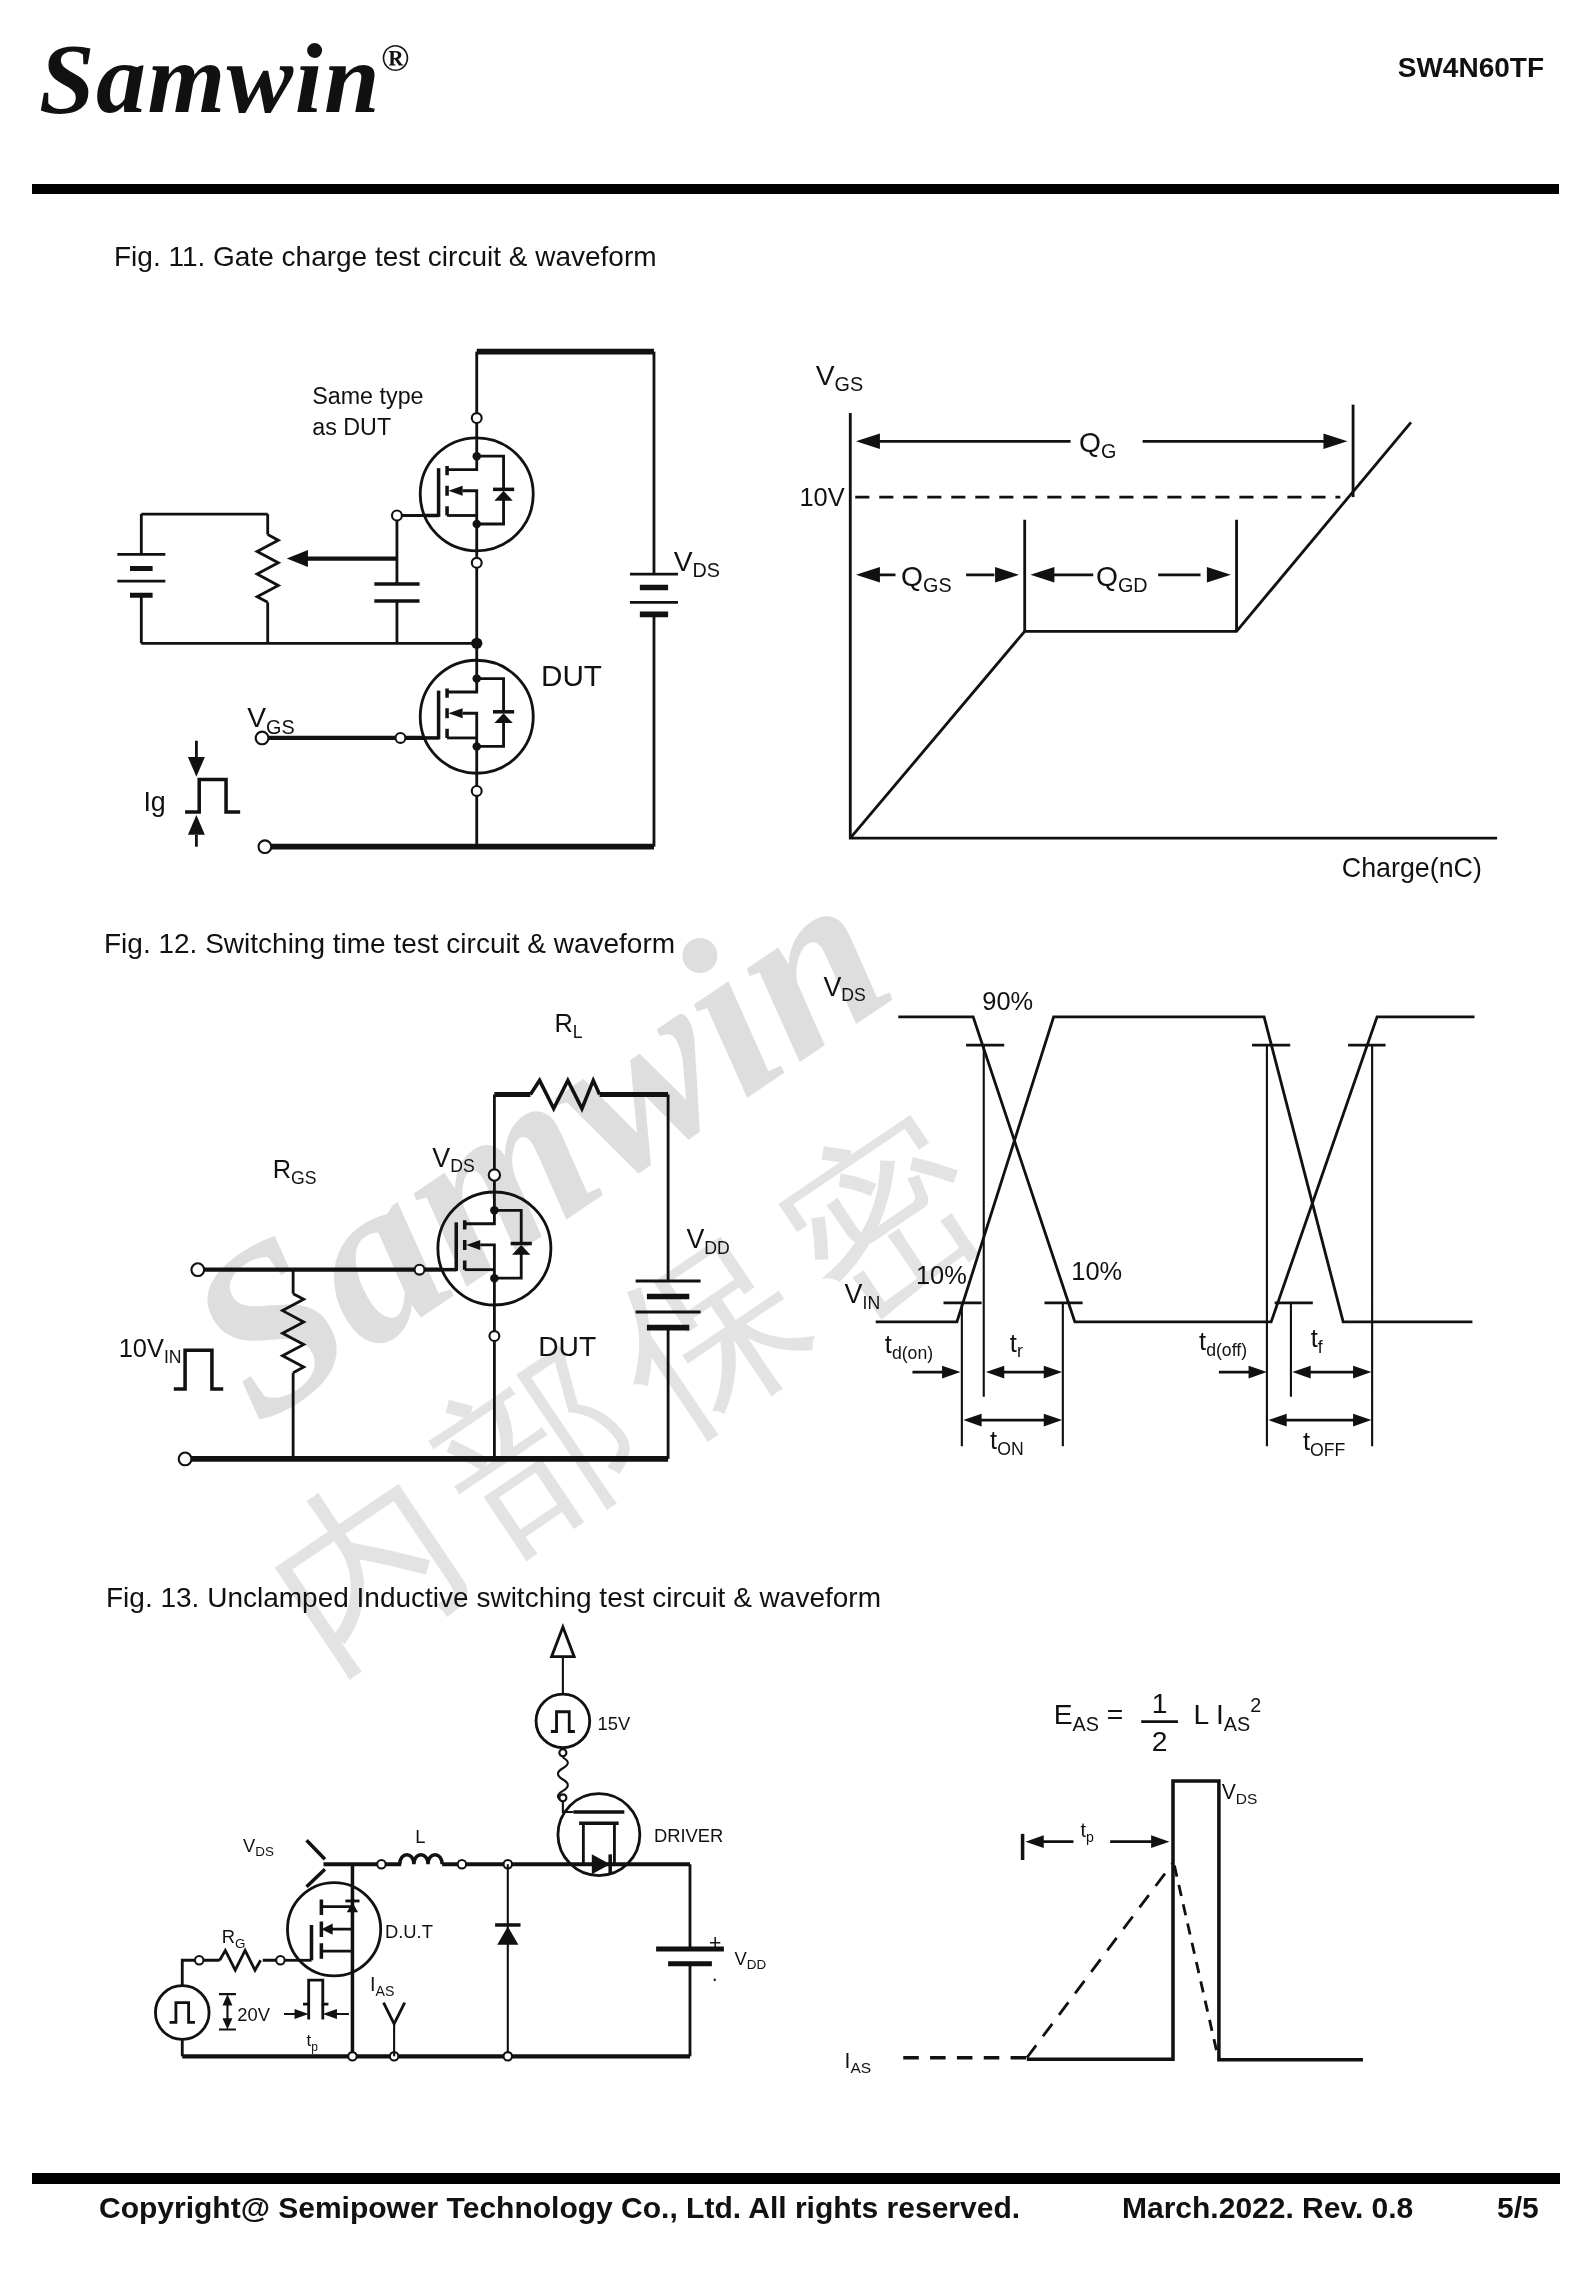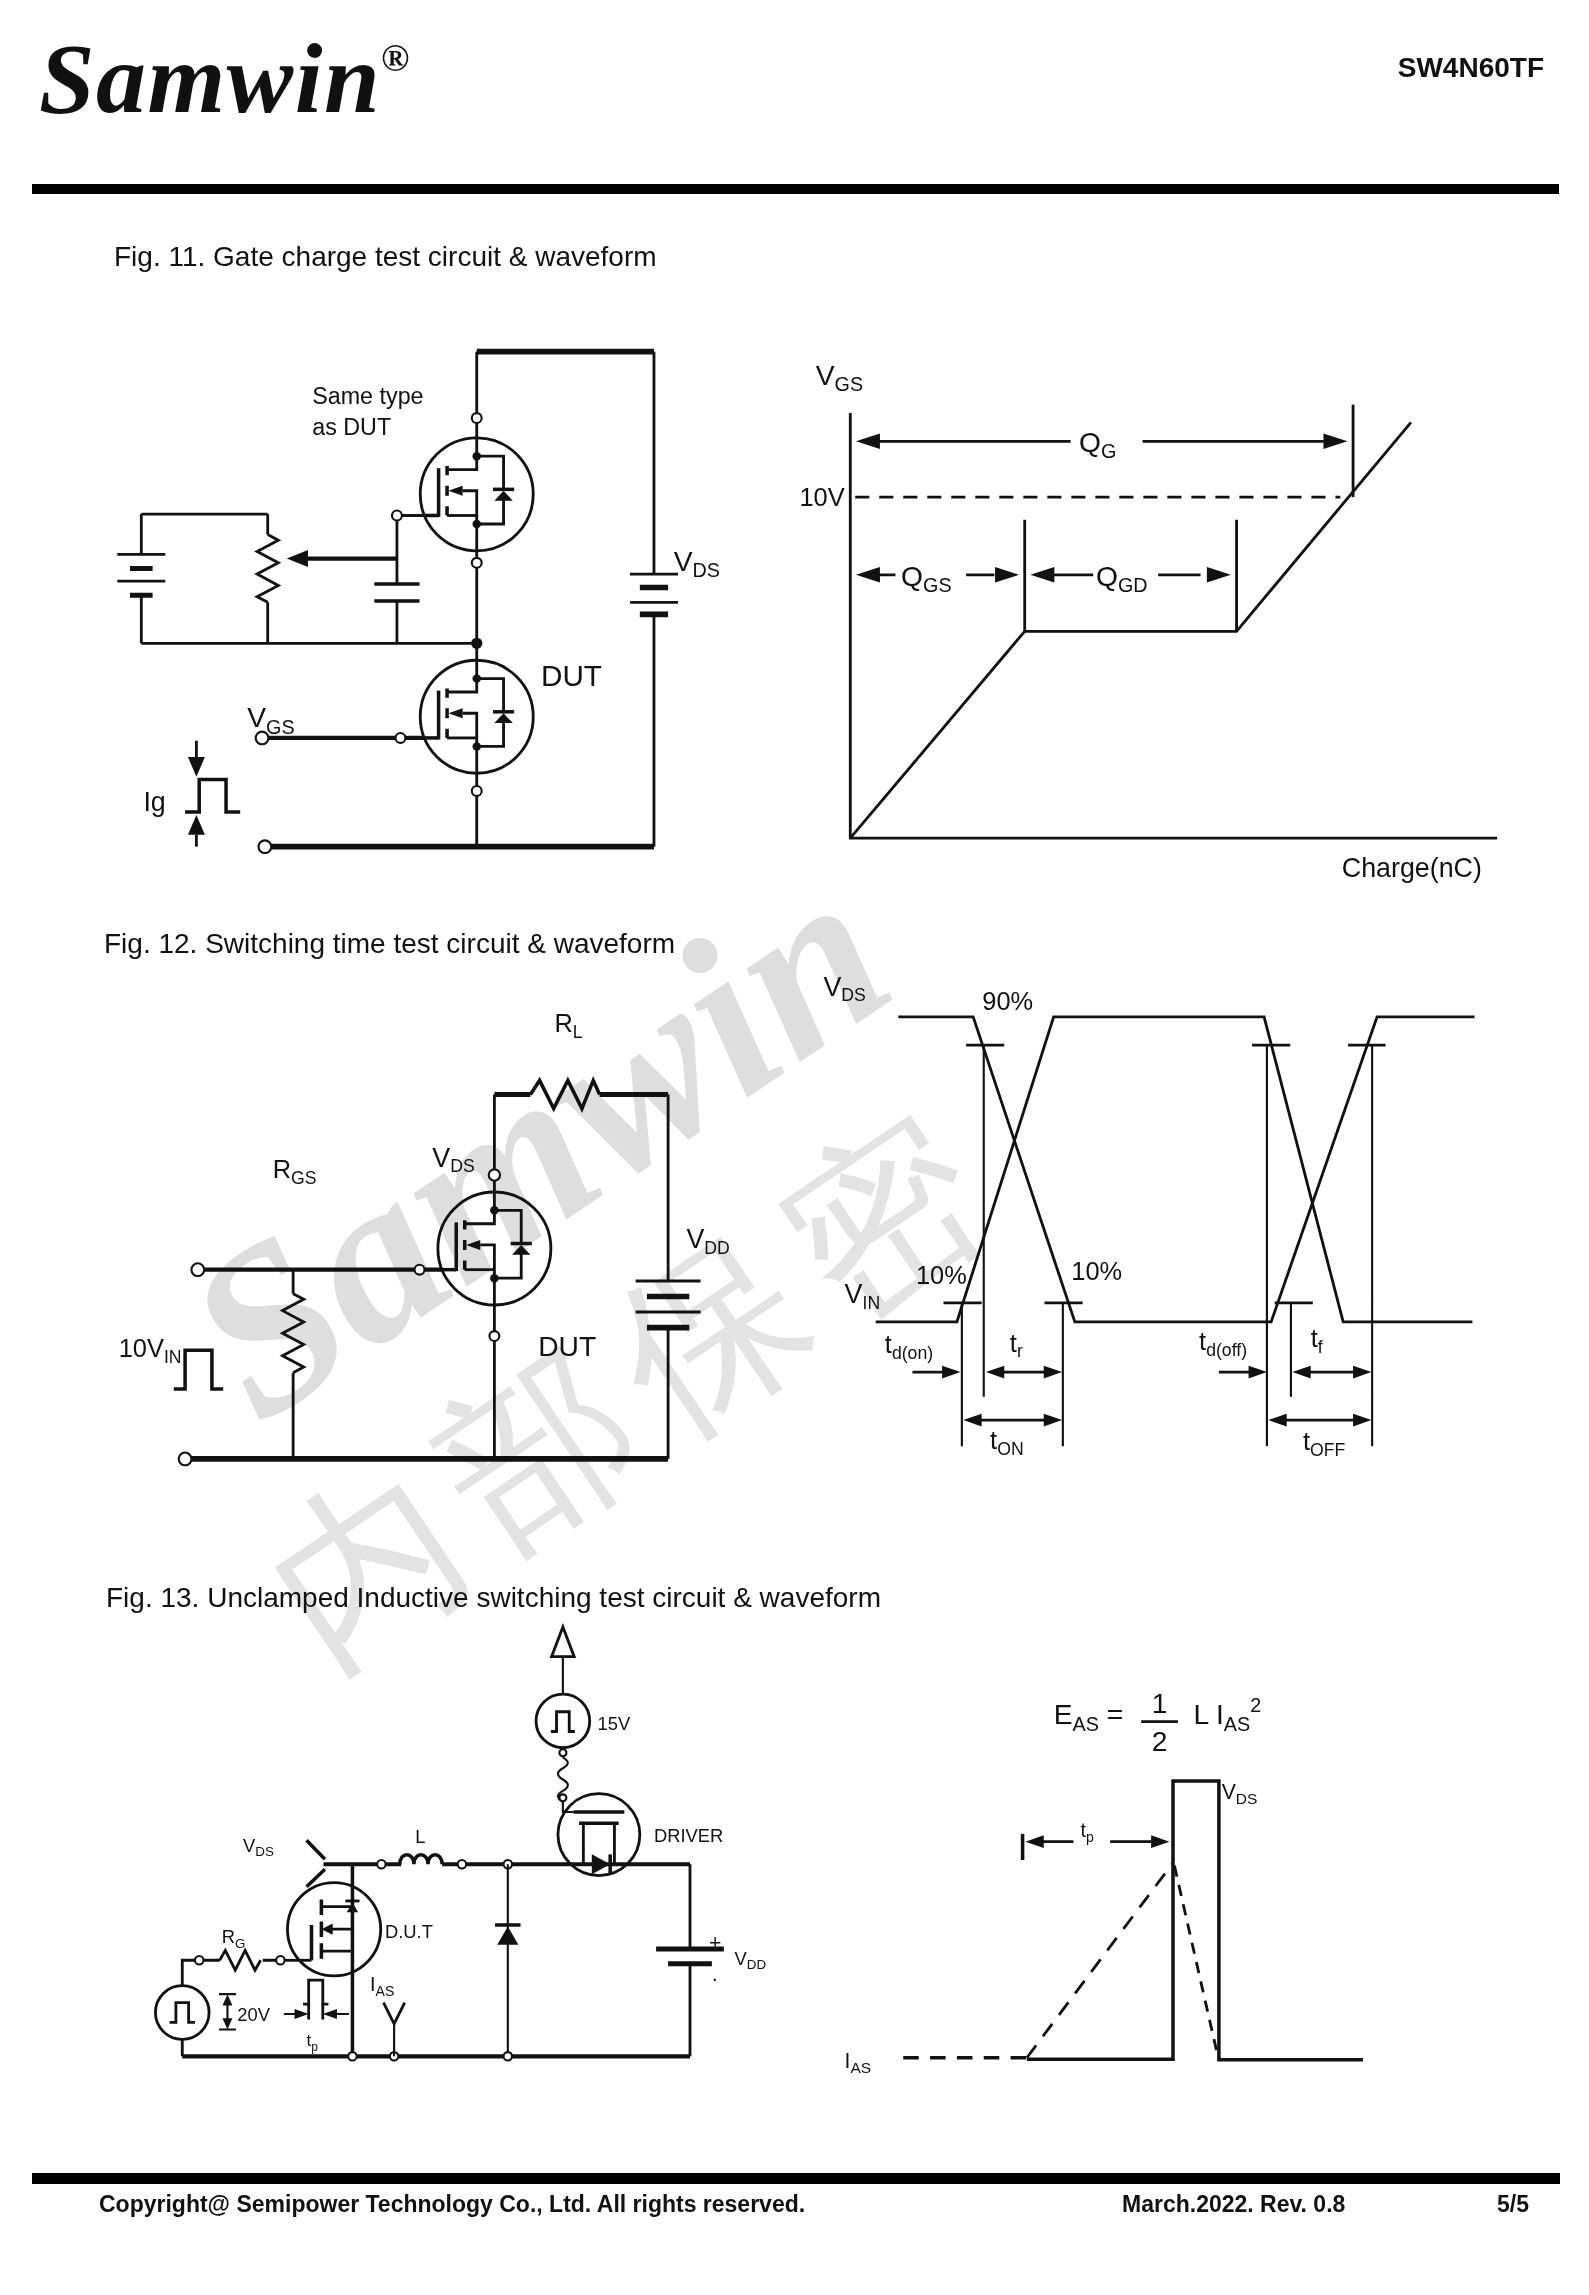--- a/index.html
+++ b/index.html
@@ -8,21 +8,21 @@
   
   .logo{position:absolute;left:39px;top:21px;font:italic bold 100px "Liberation Serif",serif;
         letter-spacing:1.4px;z-index:3;}
   .logo .reg{font:bold 38px "Liberation Serif",serif;vertical-align:41px;font-style:normal;}
   .part{position:absolute;right:45px;top:52px;font-weight:bold;font-size:28px;z-index:3;}
   .rule{position:absolute;left:32px;top:184px;width:1527px;height:10px;background:#000;z-index:3;}
   
   .fig-title{position:absolute;font-weight:normal;font-size:28px;white-space:nowrap;z-index:3;}
   
   .footer-bar{position:absolute;left:32px;top:2173px;width:1528px;height:10.6px;background:#000;z-index:3;}
-  .footer-text{position:absolute;font-weight:bold;font-size:23px;white-space:nowrap;z-index:3;}
+  .footer-text{position:absolute;font-weight:bold;font-size:30px;white-space:nowrap;z-index:3;}
   
   .wm{position:absolute;transform:translate(-50%,-50%) rotate(-34deg);white-space:nowrap;z-index:1;}
   .wm1{left:537px;top:1144px;color:#dedede;font:italic bold 233px "Liberation Serif",serif;}
   .wm2{left:636px;top:1388px;color:#e3e3e3;font-size:184px;letter-spacing:24px;
        font-family:"DejaVu Sans",sans-serif;}
   
   svg.canvas{position:absolute;left:0;top:0;z-index:2;}
   svg text{font-family:"Liberation Sans",sans-serif;fill:#111;}
   .t42{font-size:42px}.t40{font-size:40px}.t38{font-size:38px}.t36{font-size:36px}
   .t33{font-size:33px}.t30{font-size:30px}.t28{font-size:28px}.t26{font-size:26px}.t24{font-size:24px}

